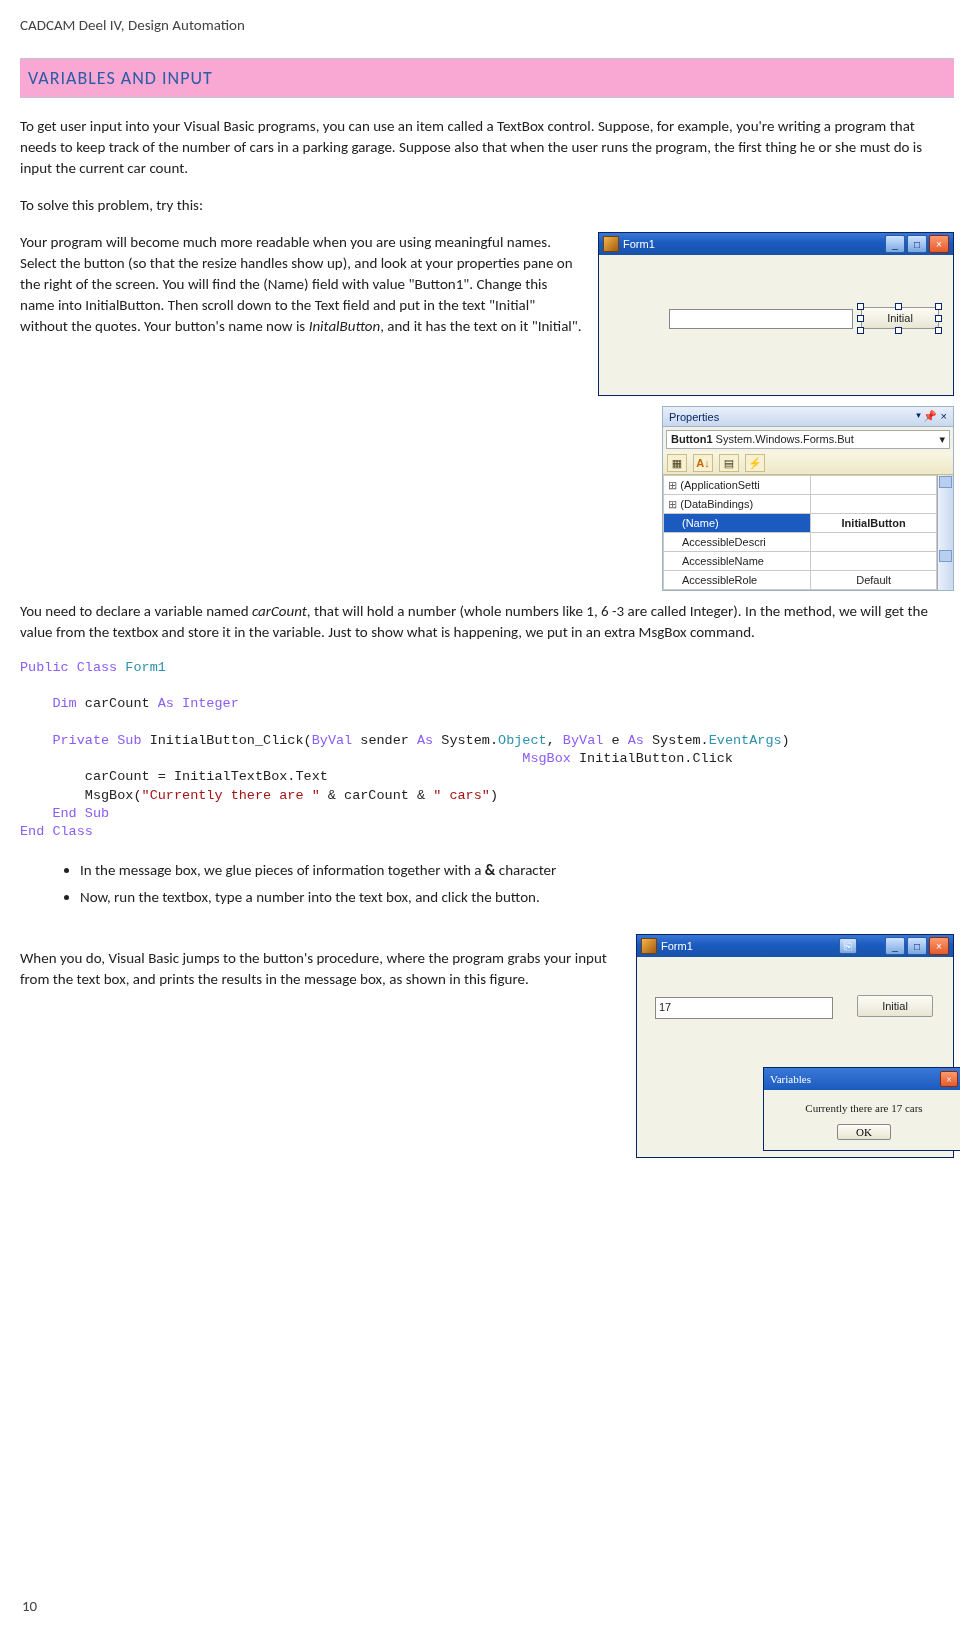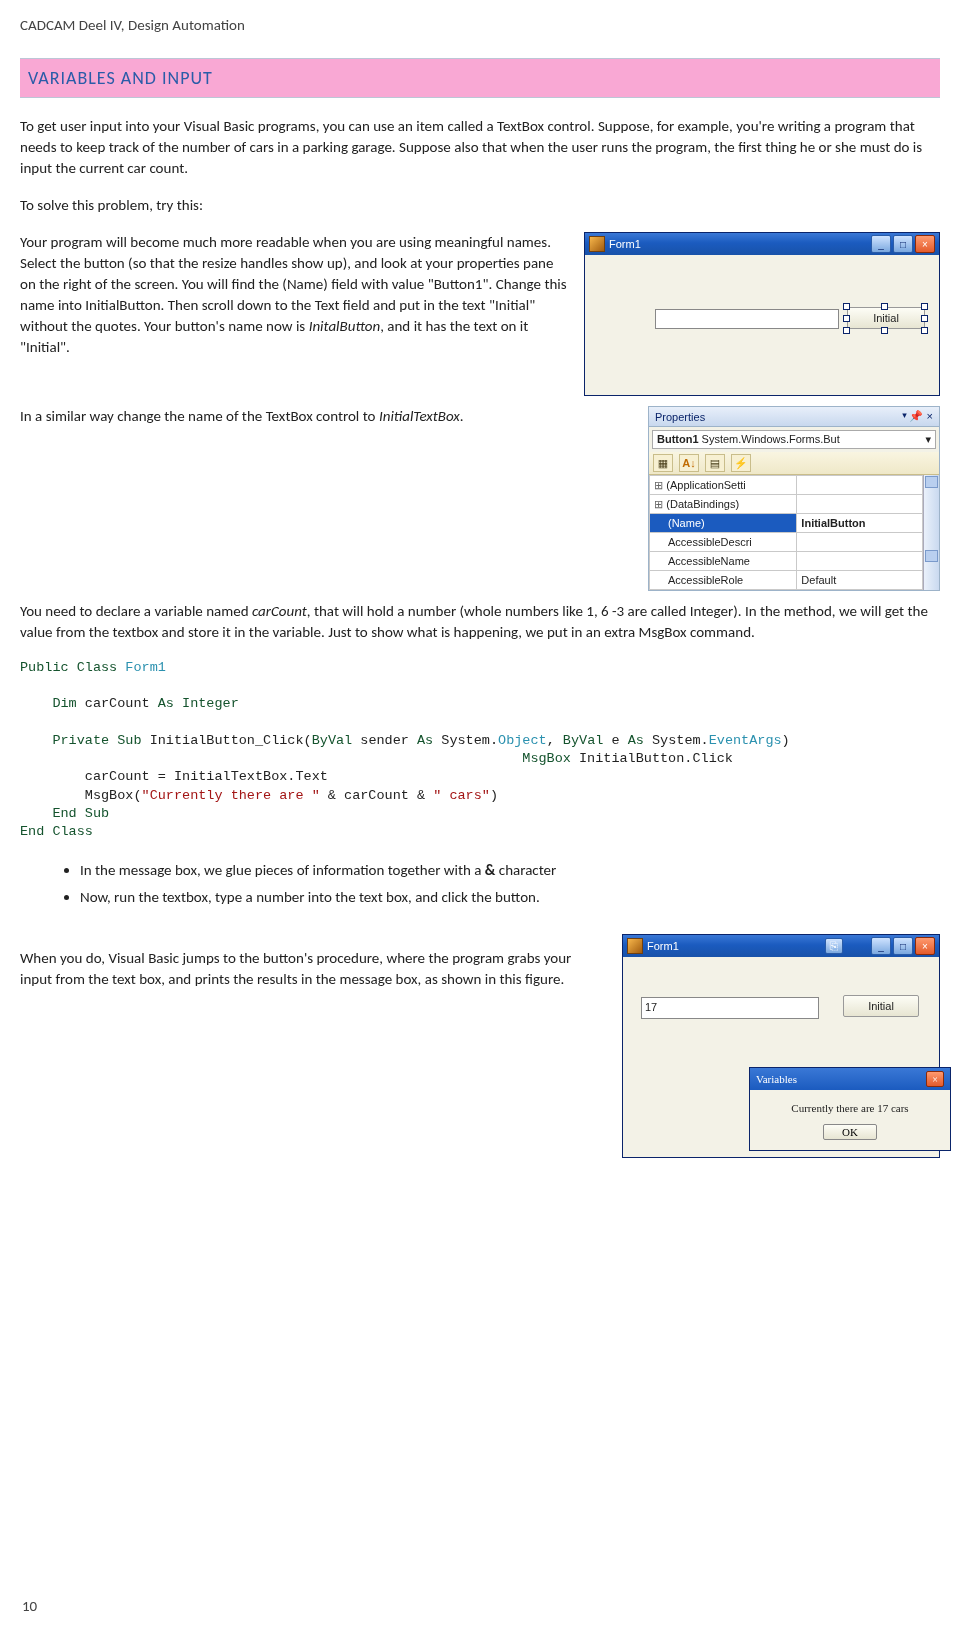--- a/index.html
+++ b/index.html
@@ -4,21 +4,21 @@
 <style>
   body {
     margin: 0;
     font-family: Calibri, Arial, sans-serif;
     font-size: 15px;
     color: #222;
     background: #fff;
     width: 960px;
   }
   .page {
-    padding: 16px 20px 20px 20px;
+    padding: 16px 6px 20px 20px;
     position: relative;
     min-height: 1629px;
     box-sizing: border-box;
   }
   .header {
     color: #444;
     font-size: 15px;
     margin-bottom: 24px;
   }
   .section-title {
@@ -142,41 +142,41 @@
     display:flex;align-items:center;justify-content:center;
     font-size: 11px; color: #4a3f1a;
   }
   .props-grid { width: 100%; border-collapse: collapse; }
   .props-grid td {
     border: 1px solid #c9c9c9;
     padding: 1px 4px;
     height: 16px;
   }
   .props-grid td.k { width: 54%; background:#fff;}
-  .props-grid td.v { background:#fff;}
+  .props-grid td.v { background:#fff;text-align:center;}
   .props-grid tr.sel td.k { background:#1b5bbf;color:#fff;}
   .props-grid tr.sel td.v { background:#fff;font-weight:bold;}
   .props-grid td.exp::before {
     content: "⊞ ";
     color: #666;
   }
   .props-scroll {
     width: 16px; background: linear-gradient(to right,#eaf1fb,#c9d9ef);
     border-left: 1px solid #aab;
   }
 
   
   .code {
     font-family: Consolas, "Courier New", monospace;
     font-size: 13.5px;
     white-space: pre;
     line-height: 1.35;
     margin: 10px 0 18px 0;
   }
-  .kw { color: #14532d; }
+  .kw { color: #8b5cf6; }
   .str { color: #a31515; }
   .typ { color: #2b91af; }
 
   
   .msgbox {
     border: 1px solid #0a246a;
     font-family: Tahoma; font-size: 11px;
     width: 200px; background: #f3f2e7;
   }
   .msgbox .mtitle {
@@ -295,23 +295,20 @@
           </table>
     <div class="props-scroll">
       <div style="background:#b9cfef;border:1px solid #7a9acb;height:10px;margin:1px;"></div>
       <div style="height:60px;"></div>
       <div style="background:#b9cfef;border:1px solid #7a9acb;height:10px;margin:1px;"></div>
     </div>
     </div>
   </div>
 </div>
 
-<p style="margin-right:300px;">
-  <span>In a similar way change the name of the TextBox control to </span><span class="italic">InitialTextBox</span><span>.</span>
-</p>
 
 
 <div class="clear"></div>
 
 <p>
   <span>You need to declare a variable named </span><span class="italic">carCount</span><span>, that will hold a number (whole numbers like 1, 6 -3 are called Integer). In the method, we will get the value from the textbox and store it in the variable. Just to show what is happening, we put in an extra MsgBox command.</span>
 </p>
 
 <div class="code"><span class="kw">Public</span> <span class="kw">Class</span> <span class="typ">Form1</span>
 

